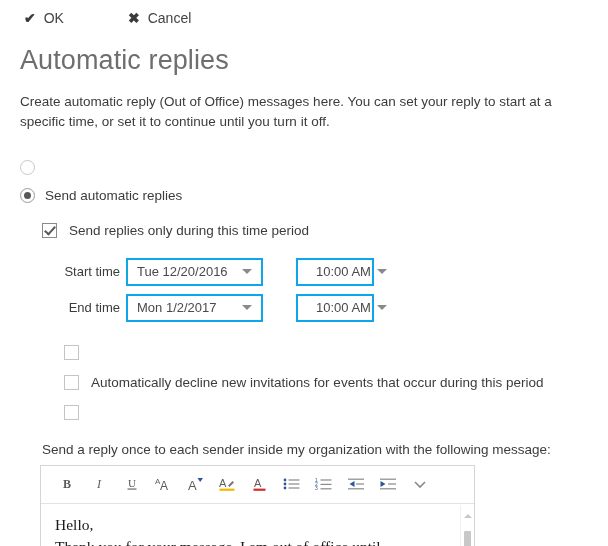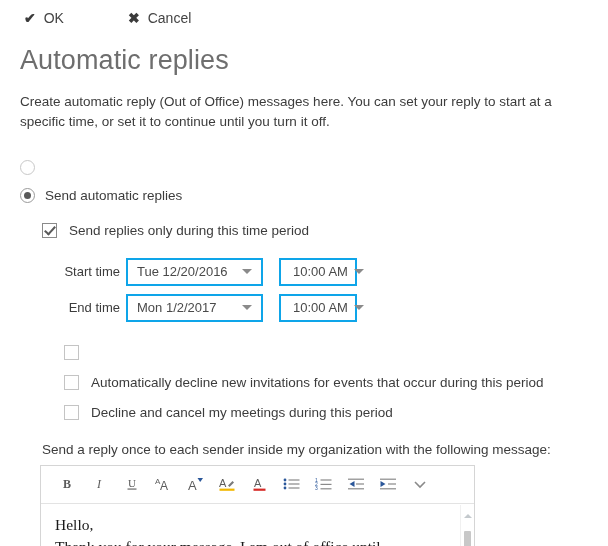--- a/index.html
+++ b/index.html
@@ -155,21 +155,21 @@
     background: #ffffff;
     height: 28px;
     display: flex;
     align-items: center;
     box-sizing: border-box;
     cursor: pointer;
     font-size: 13px;
     color: #4a4a4a;
   }
   .combo.date { width: 137px; padding-left: 9px; justify-content: space-between; }
-  .combo.time { width: 78px; margin-left: 16px; padding-left: 12px; justify-content: space-between; }
+  .combo.time { width: 78px; margin-left: 33px; padding-left: 18px; justify-content: space-between; }
   .combo .val { white-space: nowrap; }
   .caret {
     width: 0; height: 0;
     border-left: 5px solid transparent;
     border-right: 5px solid transparent;
     border-top: 5px solid #8a8a8a;
     margin: 0 9px 0 6px;
     flex: none;
   }
 
@@ -315,21 +315,20 @@
 <div class="opt-checks">
   <div class="check-row">
     <span class="cb"></span>
   </div>
   <div class="check-row">
     <span class="cb"></span>
     <span class="cb-label">Automatically decline new invitations for events that occur during this period</span>
   </div>
   <div class="check-row">
     <span class="cb"></span>
-    <span class="cb-label">Decline and cancel my meetings during this period</span>
   </div>
 </div>
 
 <div class="msg-label">Send a reply once to each sender inside my organization with the following message:</div>
 
 <div class="editor">
 
   <div class="toolbar">
 
     <div class="tb-btn">

